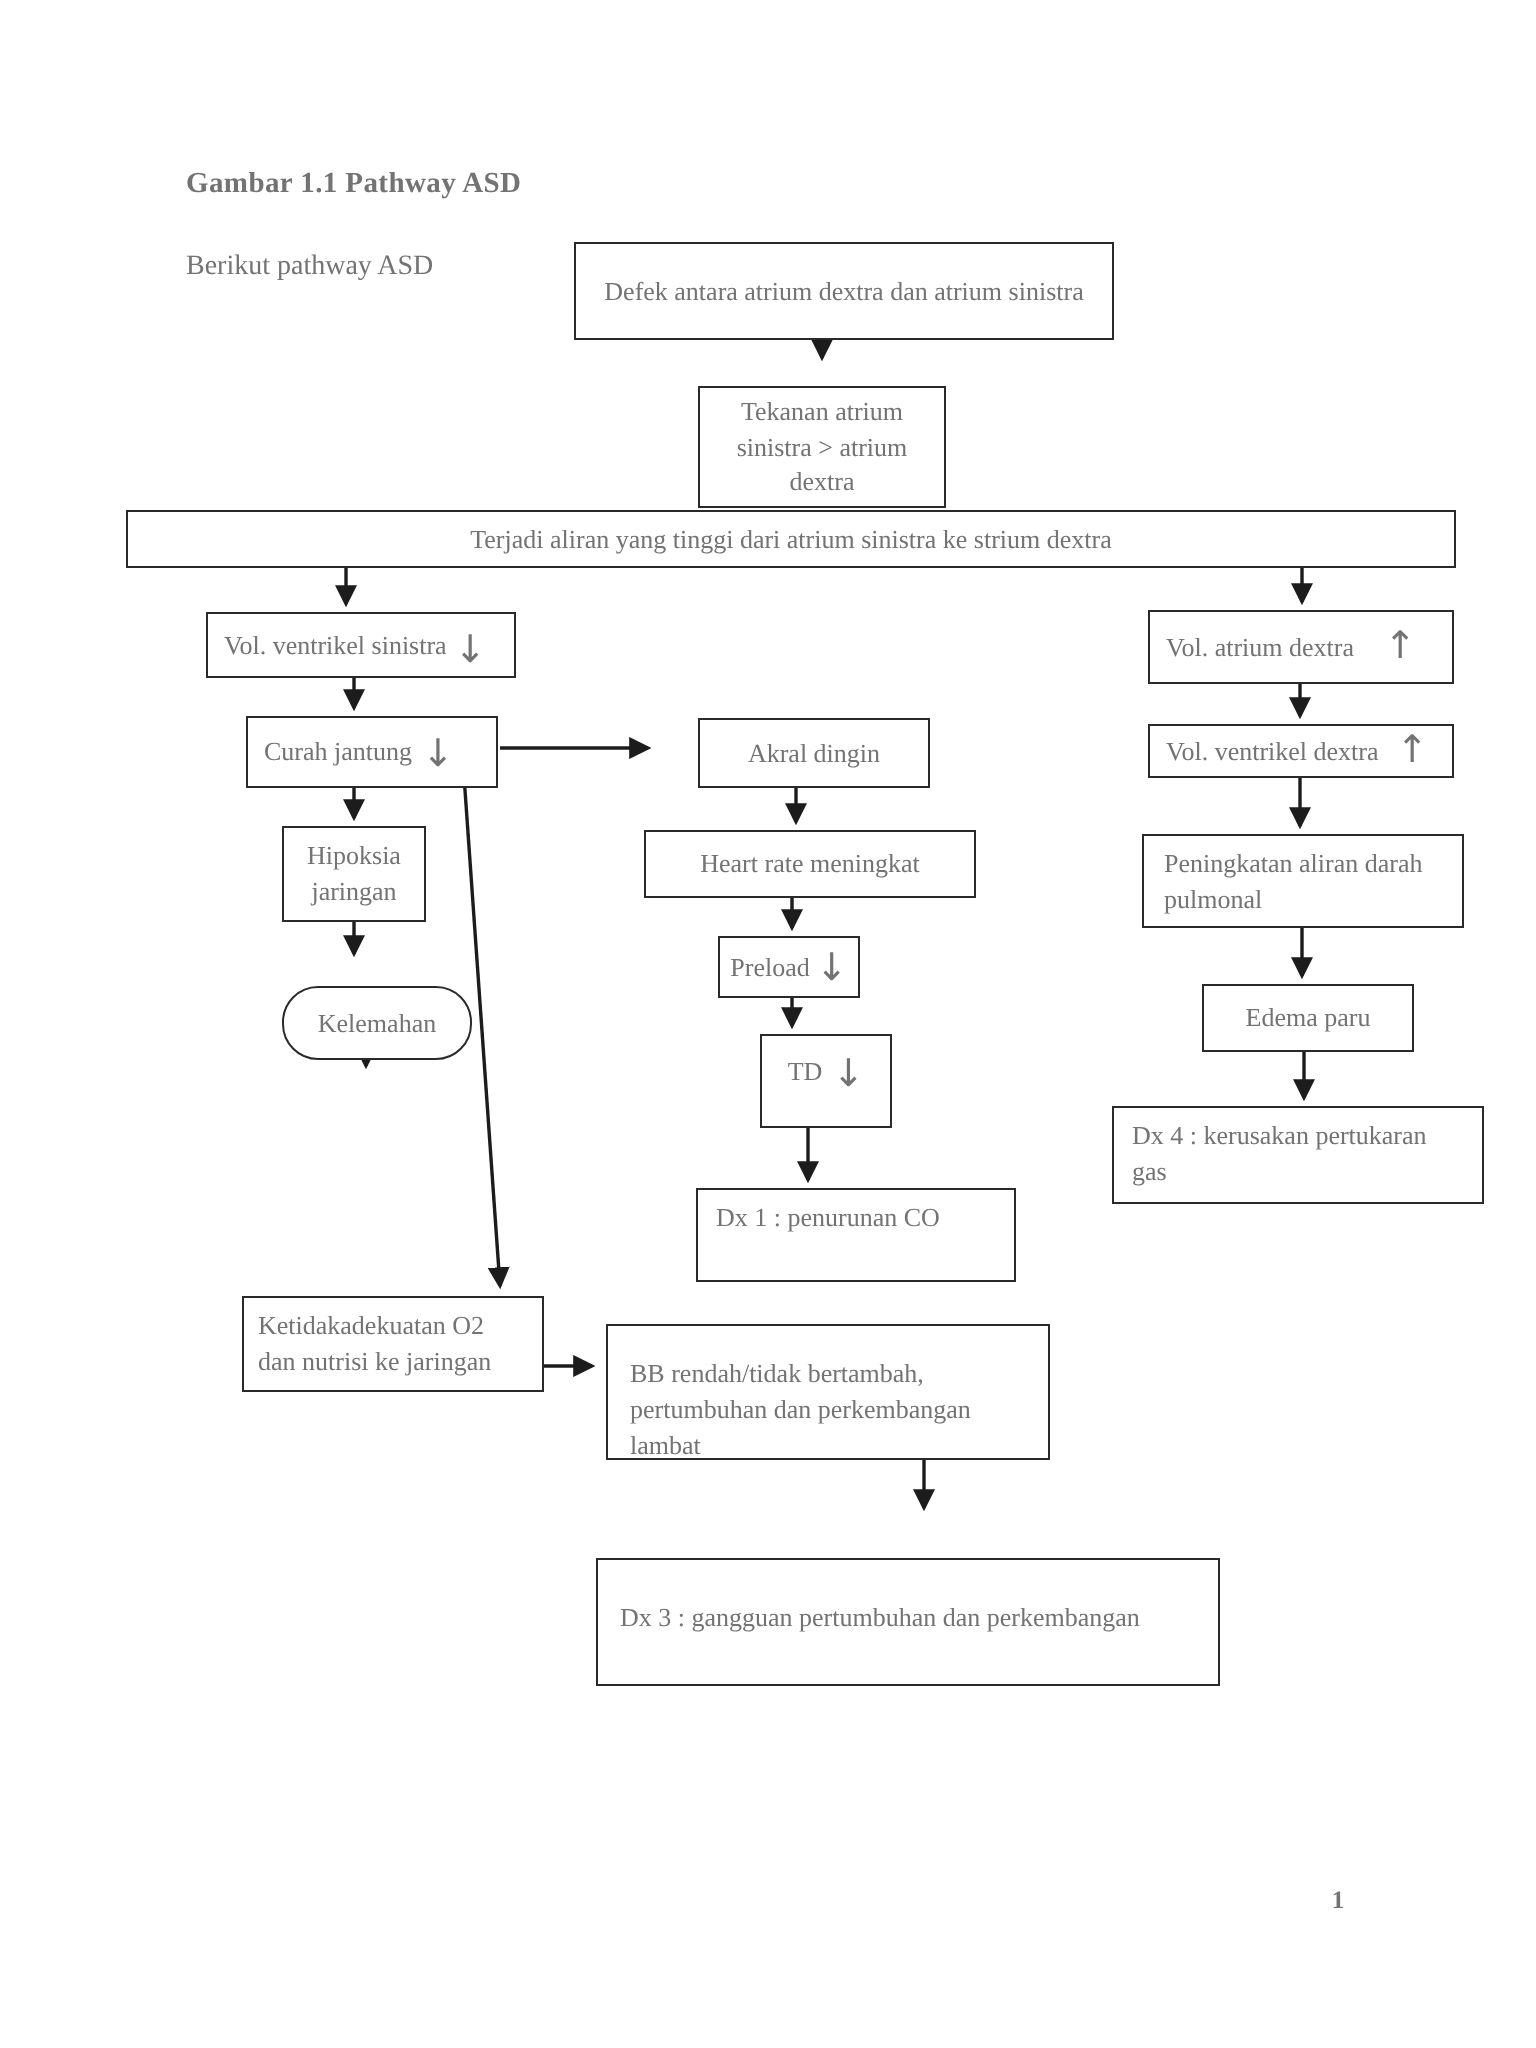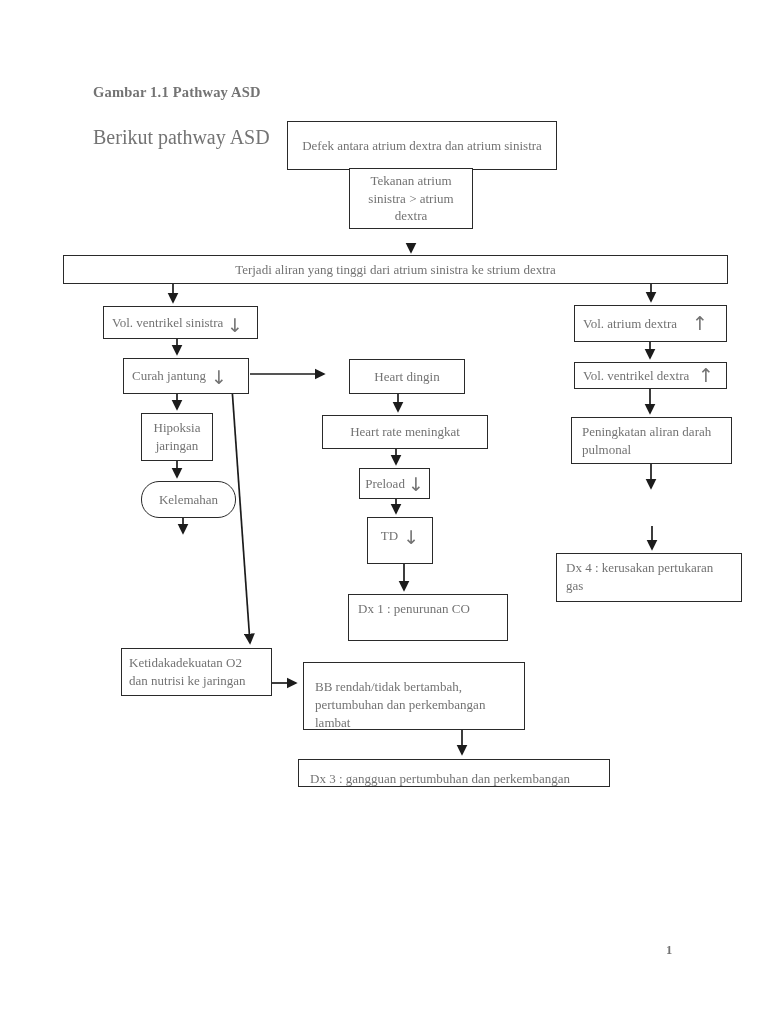--- a/index.html
+++ b/index.html
@@ -12,21 +12,21 @@
     overflow:hidden;
     margin:0 auto;
   }
   .doc-title{
     position:absolute;left:93px;top:84px;
     font-size:14.5px;font-weight:bold;letter-spacing:.2px;
     white-space:nowrap;
   }
   .doc-intro{
     position:absolute;left:93px;top:126px;
-    font-size:20px;white-space:nowrap;
+    font-size:14px;white-space:nowrap;
   }
   .page-num{
     position:absolute;left:662px;top:943px;width:14px;
     font-size:12.5px;font-weight:bold;text-align:center;
   }
   .node{
     position:absolute;
     border:1.6px solid #2a2a2a;
     background:#fff;
     font-size:13px;line-height:1.38;
@@ -80,21 +80,21 @@
       <line x1="652" y1="526" x2="652" y2="549" marker-end="url(#ah)"></line>
       <line x1="272" y1="683" x2="296" y2="683" marker-end="url(#ah)"></line>
       <line x1="462" y1="730" x2="462" y2="754" marker-end="url(#ah)"></line>
     </g>
   </svg>
 
   <div class="node c" style="left:287px;top:121px;width:270px;height:49px;">
     <span class="lbl">Defek antara atrium dextra dan atrium sinistra</span>
   </div>
 
-  <div class="node c" style="left:349px;top:168px;width:124px;height:61px;">
+  <div class="node c" style="left:349px;top:193px;width:124px;height:61px;">
     <span class="lbl">Tekanan atrium sinistra &gt; atrium dextra</span>
   </div>
 
   <div class="node c" style="left:63px;top:255px;width:665px;height:29px;">
     <span class="lbl">Terjadi aliran yang tinggi dari atrium sinistra ke strium dextra</span>
   </div>
 
   <div class="node l" style="left:103px;top:306px;width:155px;height:33px;">
     <span class="lbl">Vol. ventrikel sinistra</span>
     <span class="ind abs" style="right:14px;top:9px;">↓</span>
@@ -104,51 +104,54 @@
     <span class="lbl">Vol. atrium dextra</span>
     <span class="ind abs" style="right:18px;top:8px;">↑</span>
   </div>
 
   <div class="node l" style="left:123px;top:358px;width:126px;height:36px;">
     <span class="lbl">Curah jantung</span>
     <span class="ind">↓</span>
   </div>
 
   <div class="node c" style="left:349px;top:359px;width:116px;height:35px;">
-    <span class="lbl">Heart dingin</span>
+    <span class="lbl">Akral dingin</span>
   </div>
 
   <div class="node l" style="left:574px;top:362px;width:153px;height:27px;">
     <span class="lbl">Vol. ventrikel dextra</span>
     <span class="ind abs" style="right:12px;top:3px;">↑</span>
   </div>
 
   <div class="node c" style="left:141px;top:413px;width:72px;height:48px;">
     <span class="lbl">Hipoksia jaringan</span>
   </div>
 
   <div class="node c" style="left:322px;top:415px;width:166px;height:34px;">
     <span class="lbl">Heart rate meningkat</span>
   </div>
 
   <div class="node l" style="left:571px;top:417px;width:161px;height:47px;padding-left:10px;">
     <span class="lbl">Peningkatan aliran darah pulmonal</span>
   </div>
 
-  <div class="node c" style="left:141px;top:481px;width:95px;height:37px;border-radius:18px;">
+  <div class="node c" style="left:141px;top:493px;width:95px;height:37px;border-radius:18px;">
     <span class="lbl">Kelemahan</span>
   </div>
 
   <div class="node c" style="left:359px;top:468px;width:71px;height:31px;">
     <span class="lbl">Preload</span>
     <span class="ind" style="margin-left:3px;">↓</span>
   </div>
 
+  <div class="node c" style="left:601px;top:492px;width:106px;height:34px;">
+    <span class="lbl">Edema paru</span>
+  </div>
 
-  <div class="node" style="left:367px;top:517px;width:66px;height:47px;justify-content:center;align-items:flex-start;padding-top:9px;">
+  <div class="node" style="left:380px;top:517px;width:66px;height:47px;justify-content:center;align-items:flex-start;padding-top:9px;">
     <span class="lbl">TD</span>
     <span class="ind">↓</span>
   </div>
 
 
   <div class="node tl" style="left:556px;top:553px;width:186px;height:49px;">
     <span class="lbl">Dx 4 : kerusakan pertukaran gas</span>
   </div>
 
   <div class="node tl" style="left:348px;top:594px;width:160px;height:47px;text-align:center;">
@@ -156,19 +159,19 @@
   </div>
 
   <div class="node l" style="left:121px;top:648px;width:151px;height:48px;padding-left:7px;">
     <span class="lbl">Ketidakadekuatan O2 dan nutrisi ke jaringan</span>
   </div>
 
   <div class="node tl" style="left:303px;top:662px;width:222px;height:68px;padding-top:15px;padding-left:11px;">
     <span class="lbl">BB rendah/tidak bertambah, pertumbuhan dan perkembangan lambat</span>
   </div>
 
-  <div class="node tl" style="left:298px;top:759px;width:312px;height:28px;padding-top:10px;padding-left:11px;">
+  <div class="node tl" style="left:298px;top:779px;width:312px;height:64px;padding-top:20px;padding-left:11px;">
     <span class="lbl">Dx 3 : gangguan pertumbuhan dan perkembangan</span>
   </div>
 
   <div class="page-num">1</div>
 
 </div>
 
 </body></html>

